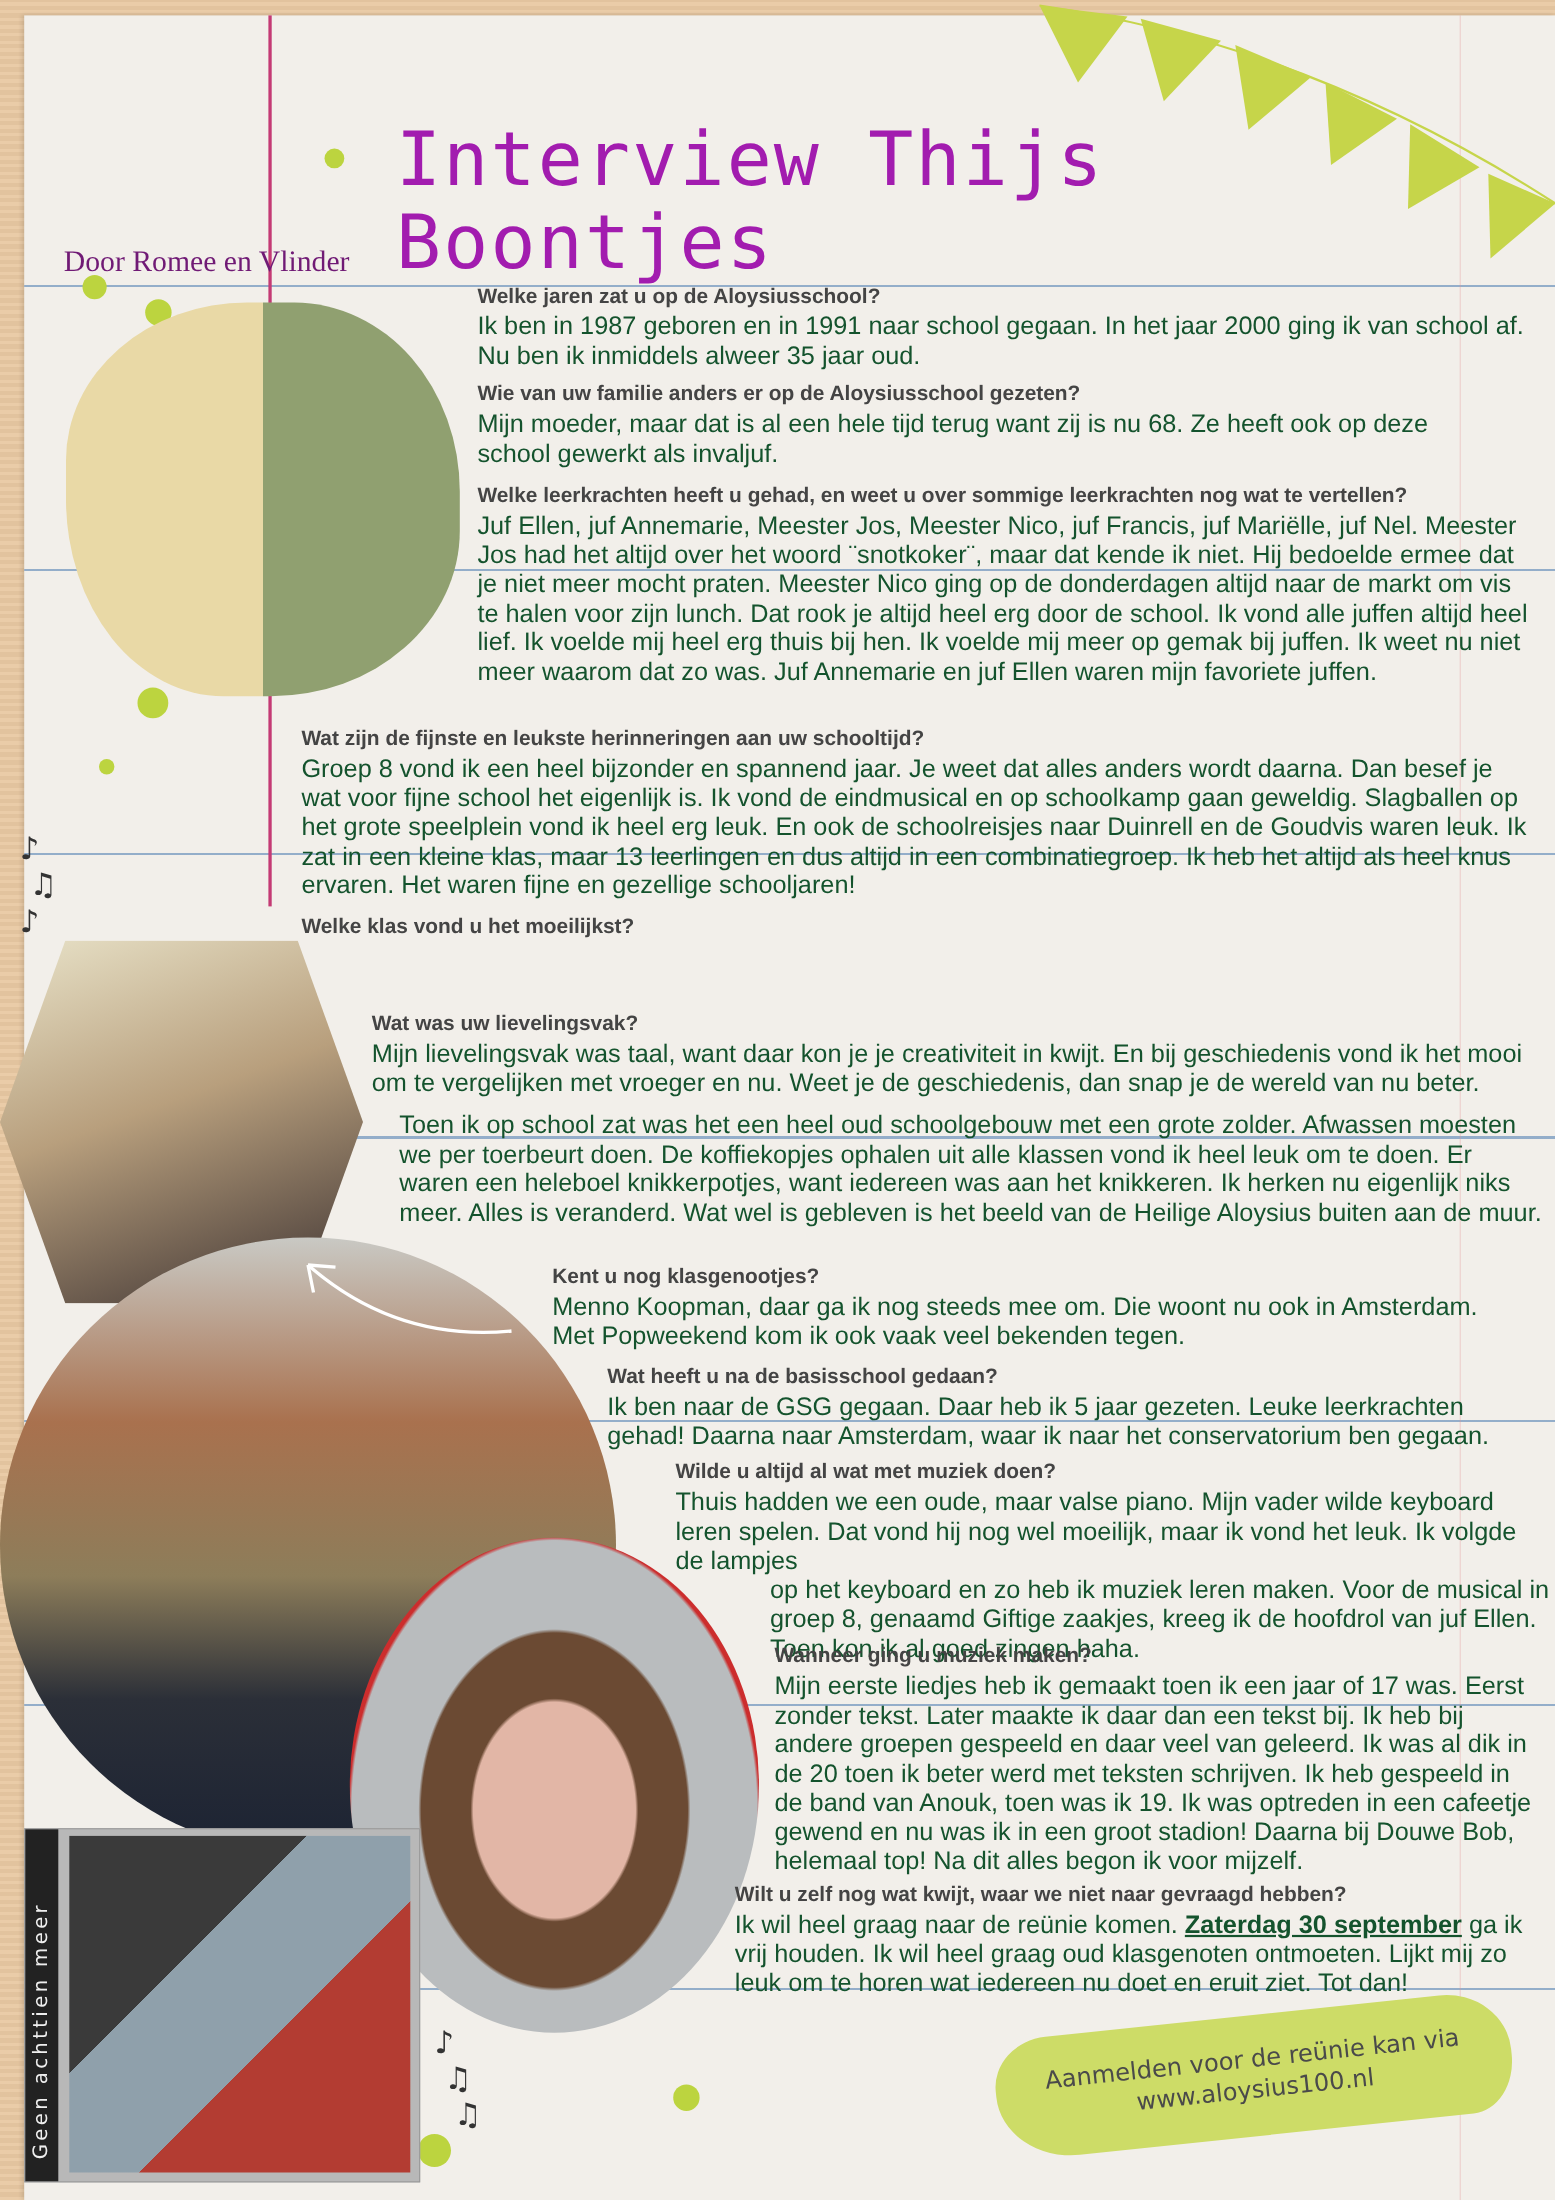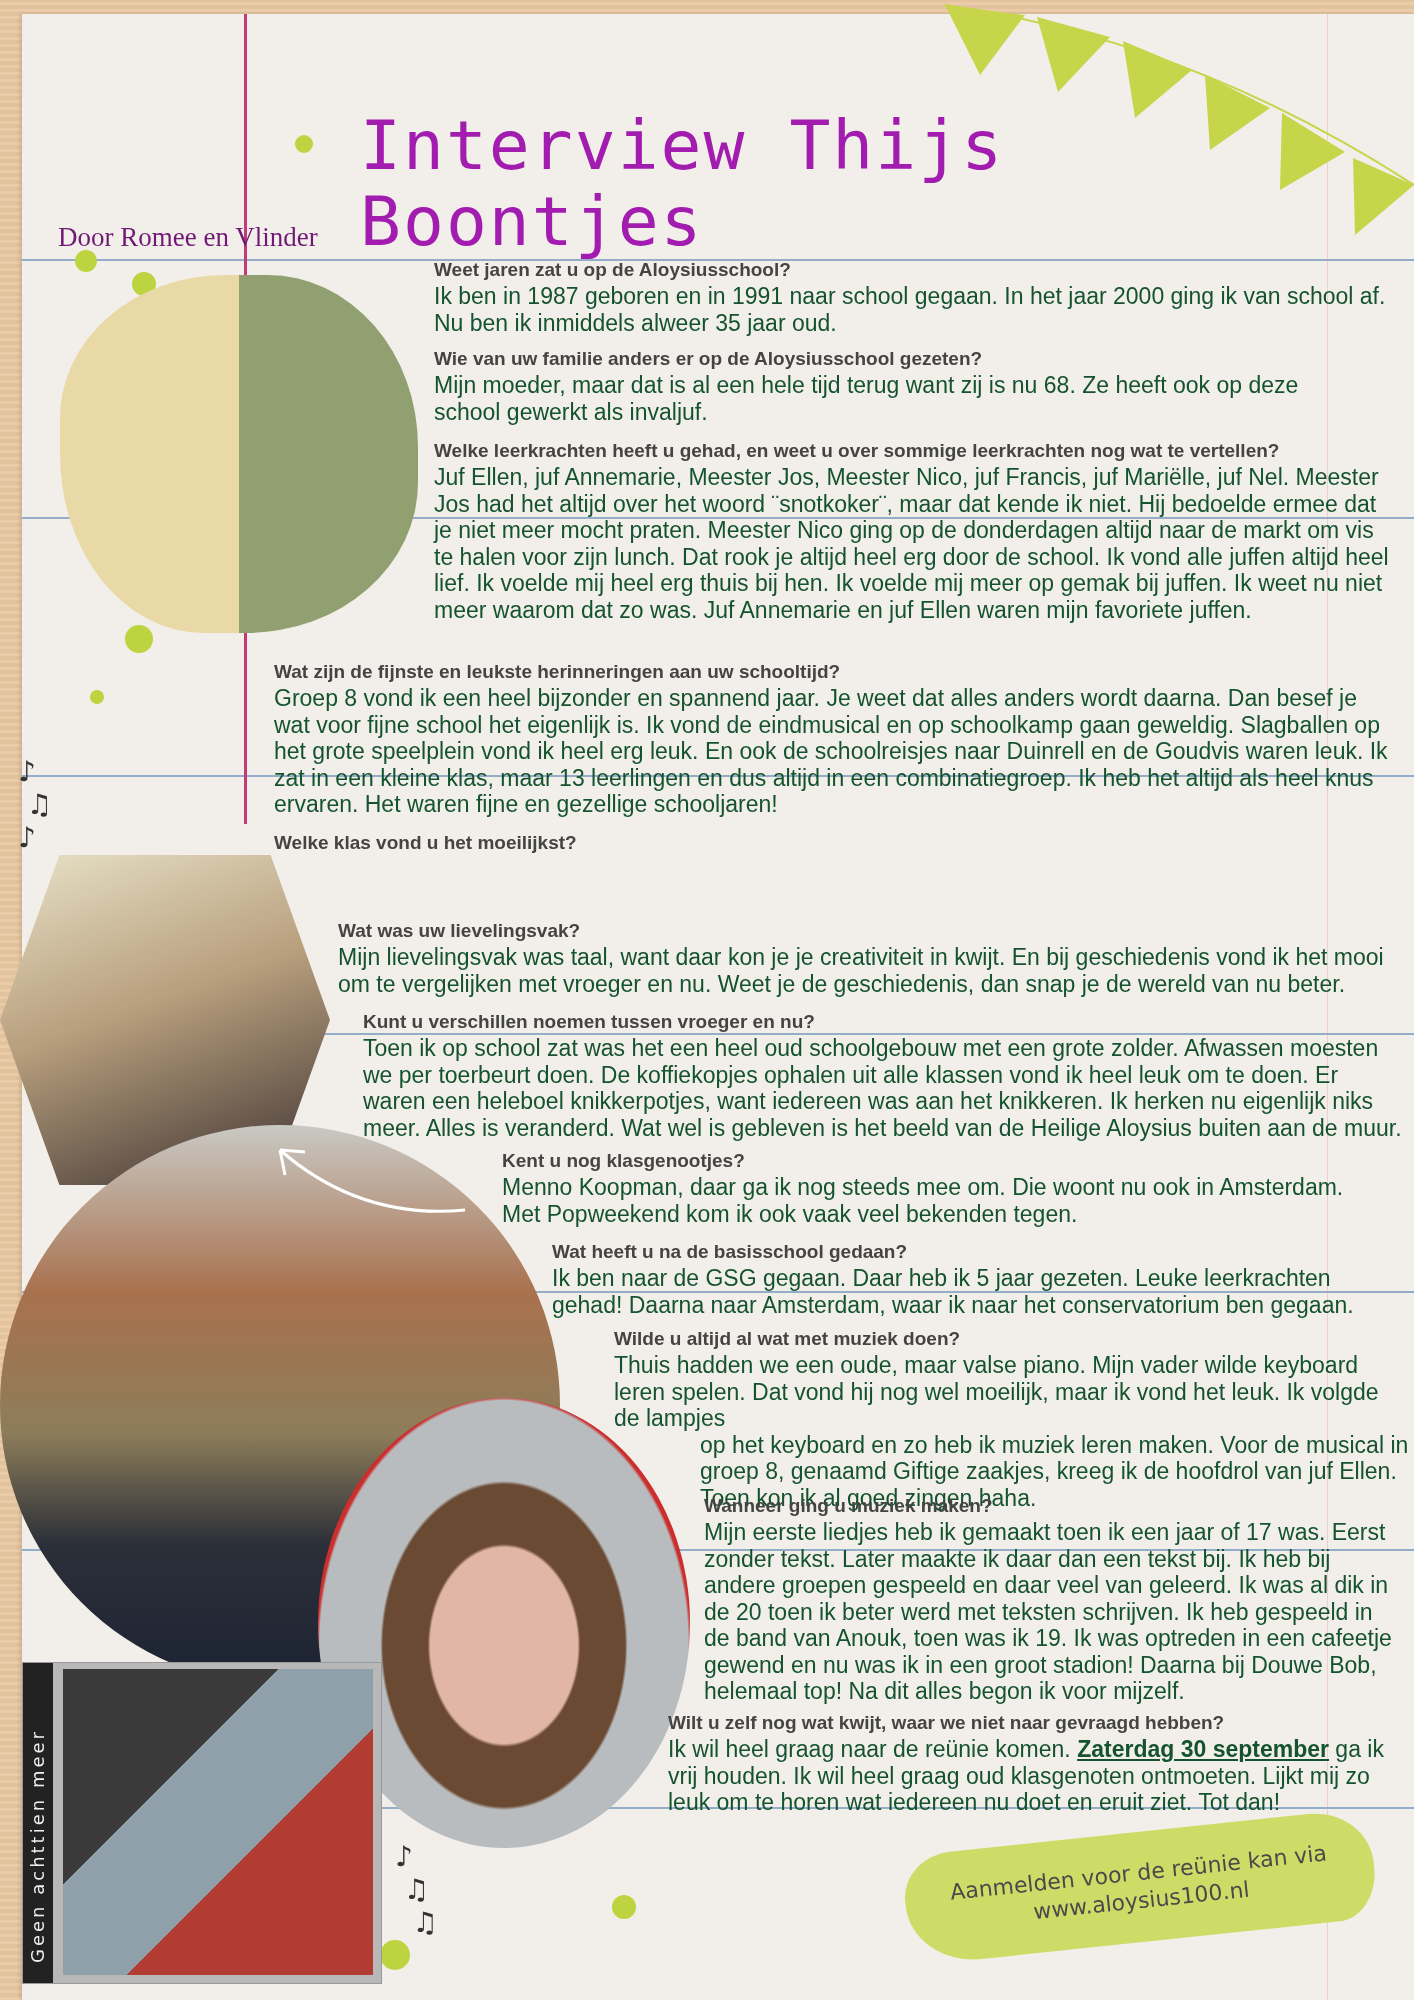--- a/index.html
+++ b/index.html
@@ -125,21 +125,21 @@
 <div class="cd">
   <div class="spine"></div>
   <div class="spine-text">Geen achttien meer</div>
   <div class="cover"></div>
 </div>
 
 <div class="note" style="left:18px;top:755px">♪<br>&nbsp;♫<br>♪</div>
 <div class="note" style="left:395px;top:1840px">♪<br>&nbsp;♫<br>&nbsp;&nbsp;♫</div>
 
 <div class="qa" style="left:434px;top:257px;width:960px">
-  <div class="q">Weet jaren zat u op de Aloysiusschool?</div>
+  <div class="q">Welke jaren zat u op de Aloysiusschool?</div>
   <div class="a">Ik ben in 1987 geboren en in 1991 naar school gegaan. In het jaar 2000 ging ik van school af. Nu ben ik inmiddels alweer 35 jaar oud.</div>
 </div>
 <div class="qa" style="left:434px;top:346px;width:900px">
   <div class="q">Wie van uw familie anders er op de Aloysiusschool gezeten?</div>
   <div class="a">Mijn moeder, maar dat is al een hele tijd terug want zij is nu 68. Ze heeft ook op deze school gewerkt als invaljuf.</div>
 </div>
 <div class="qa" style="left:434px;top:438px;width:960px">
   <div class="q">Welke leerkrachten heeft u gehad, en weet u over sommige leerkrachten nog wat te vertellen?</div>
   <div class="a">Juf Ellen, juf Annemarie, Meester Jos, Meester Nico, juf Francis, juf Mariëlle, juf Nel. Meester Jos had het altijd over het woord ¨snotkoker¨, maar dat kende ik niet. Hij bedoelde ermee dat je niet meer mocht praten. Meester Nico ging op de donderdagen altijd naar de markt om vis te halen voor zijn lunch. Dat rook je altijd heel erg door de school. Ik vond alle juffen altijd heel lief. Ik voelde mij heel erg thuis bij hen. Ik voelde mij meer op gemak bij juffen. Ik weet nu niet meer waarom dat zo was. Juf Annemarie en juf Ellen waren mijn favoriete juffen.</div>
 </div>
@@ -148,21 +148,20 @@
   <div class="a">Groep 8 vond ik een heel bijzonder en spannend jaar. Je weet dat alles anders wordt daarna. Dan besef je wat voor fijne school het eigenlijk is. Ik vond de eindmusical en op schoolkamp gaan geweldig. Slagballen op het grote speelplein vond ik heel erg leuk. En ook de schoolreisjes naar Duinrell en de Goudvis waren leuk. Ik zat in een kleine klas, maar 13 leerlingen en dus altijd in een combinatiegroep. Ik heb het altijd als heel knus ervaren. Het waren fijne en gezellige schooljaren!</div>
 </div>
 <div class="qa" style="left:274px;top:830px;width:1120px">
   <div class="q">Welke klas vond u het moeilijkst?</div>
 </div>
 <div class="qa" style="left:338px;top:918px;width:1060px">
   <div class="q">Wat was uw lievelingsvak?</div>
   <div class="a">Mijn lievelingsvak was taal, want daar kon je je creativiteit in kwijt. En bij geschiedenis vond ik het mooi om te vergelijken met vroeger en nu. Weet je de geschiedenis, dan snap je de wereld van nu beter.</div>
 </div>
 <div class="qa" style="left:363px;top:1009px;width:1040px">
-  <div class="q">Kunt u verschillen noemen tussen vroeger en nu?</div>
   <div class="a">Toen ik op school zat was het een heel oud schoolgebouw met een grote zolder. Afwassen moesten we per toerbeurt doen. De koffiekopjes ophalen uit alle klassen vond ik heel leuk om te doen. Er waren een heleboel knikkerpotjes, want iedereen was aan het knikkeren. Ik herken nu eigenlijk niks meer. Alles is veranderd. Wat wel is gebleven is het beeld van de Heilige Aloysius buiten aan de muur.</div>
 </div>
 <div class="qa" style="left:502px;top:1148px;width:860px">
   <div class="q">Kent u nog klasgenootjes?</div>
   <div class="a">Menno Koopman, daar ga ik nog steeds mee om. Die woont nu ook in Amsterdam. Met Popweekend kom ik ook vaak veel bekenden tegen.</div>
 </div>
 <div class="qa" style="left:552px;top:1239px;width:820px">
   <div class="q">Wat heeft u na de basisschool gedaan?</div>
   <div class="a">Ik ben naar de GSG gegaan. Daar heb ik 5 jaar gezeten. Leuke leerkrachten gehad! Daarna naar Amsterdam, waar ik naar het conservatorium ben gegaan.</div>
 </div>

